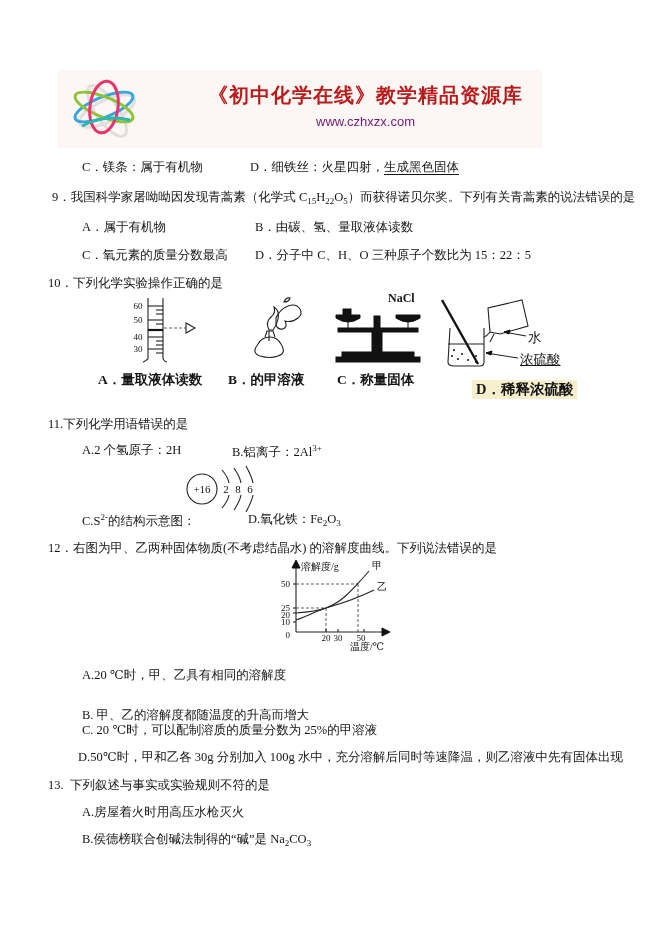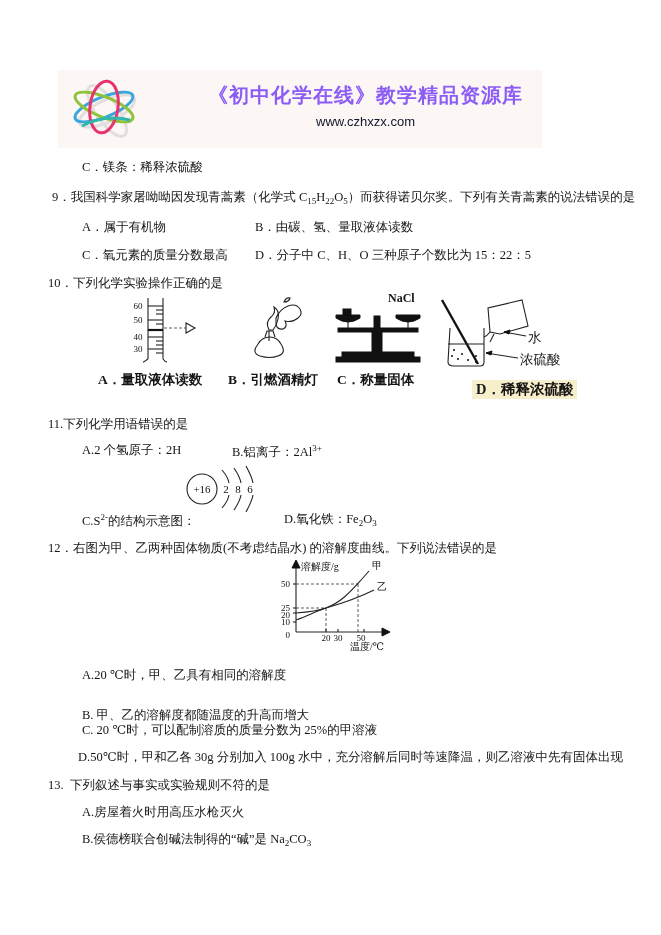--- a/index.html
+++ b/index.html
@@ -1,24 +1,24 @@
 <!DOCTYPE html>
 <html><head>
 <meta charset="utf-8">
 <style>
   html,body{margin:0;padding:0;}
   .page{position:relative;width:661px;height:935px;background:#ffffff;overflow:hidden;
         font-family:"Liberation Serif","DejaVu Serif",serif;color:#151515;}
   .t{position:absolute;font-size:12.5px;white-space:nowrap;line-height:1.2;}
   .hdr{position:absolute;left:58px;top:70px;width:484px;height:78px;background:#fcf6f5;}
   .hdr-title{position:absolute;left:135px;top:12px;width:345px;text-align:center;
-             font-weight:bold;font-size:20px;letter-spacing:1px;color:#8b5cf6;
+             font-weight:bold;font-size:20px;letter-spacing:1px;color:#b91c1c;
              font-family:"Liberation Sans","DejaVu Sans",sans-serif;}
   .hdr-url{position:absolute;left:135px;top:44px;width:345px;text-align:center;
-           font-size:13px;color:#0f172a;font-family:"Liberation Sans","DejaVu Sans",sans-serif;}
+           font-size:13px;color:#701a75;font-family:"Liberation Sans","DejaVu Sans",sans-serif;}
   .img-label{font-weight:bold;font-size:13.5px;}
   .d-hl{background:#f7eecb;padding:1px 4px;font-size:14.5px;margin-left:28px;}
   .u{border-bottom:1px solid #151515;padding-bottom:0px;}
   sub.f{font-size:9px;vertical-align:-3px;}
   sup.f{font-size:9px;vertical-align:5px;}
   svg{position:absolute;overflow:visible;}
   .sk{stroke:#222;fill:none;stroke-width:1.1;}
   .skb{stroke:#111;fill:#111;}
   .dash{stroke:#333;fill:none;stroke-width:0.8;stroke-dasharray:3 2;}
   .chart-txt{font-size:9px;font-family:"Liberation Serif","DejaVu Serif",serif;fill:#111;}
@@ -39,21 +39,22 @@
         <ellipse cx="40" cy="33" rx="31" ry="10" stroke="#3aa7dc" transform="rotate(-22 40 33)"></ellipse>
         <ellipse cx="40" cy="33" rx="31" ry="10" stroke="#8fc33a" transform="rotate(22 40 33)"></ellipse>
         <ellipse cx="40" cy="33" rx="14" ry="26" stroke="#e8336e" transform="rotate(8 40 33)"></ellipse>
         <path d="M18,52 Q40,40 66,46" stroke="#2fb7ad"></path>
       </g>
     </svg>
     <div class="hdr-title">《初中化学在线》教学精品资源库</div>
     <div class="hdr-url">www.czhxzx.com</div>
   </div>
 
-  <div class="t" style="left:82px;top:160px;">C．镁条：稀释浓硫酸</div>
+  <div class="t" style="left:82px;top:160px;">C．镁条：属于有机物</div>
+  <div class="t" style="left:250px;top:160px;"><span>D．细铁丝：火星四射，</span><span class="u">生成黑色固体</span></div>
 
   <div class="t" style="left:52px;top:190px;"><span>9．我国科学家屠呦呦因发现青蒿素（化学式 C</span><sub class="f">15</sub><span>H</span><sub class="f">22</sub><span>O</span><sub class="f">5</sub><span>）而获得诺贝尔奖。下列有关青蒿素的说法错误的是</span></div>
   <div class="t" style="left:82px;top:220px;">A．属于有机物</div>
   <div class="t" style="left:255px;top:220px;">B．由碳、氢、量取液体读数</div>
   <div class="t" style="left:82px;top:248px;">C．氧元素的质量分数最高</div>
   <div class="t" style="left:255px;top:248px;">D．分子中 C、H、O 三种原子个数比为 15：22：5</div>
 
   <div class="t" style="left:48px;top:276px;">10．下列化学实验操作正确的是</div>
 
   <svg style="left:126px;top:296px;" width="78" height="70" viewBox="0 0 78 70">
@@ -83,21 +84,21 @@
   <div class="t img-label" style="left:98px;top:372px;">A．量取液体读数</div>
 
   <svg style="left:238px;top:296px;" width="70" height="68" viewBox="0 0 70 68">
     <path d="M20,48 q-7,9 2,12 q10,3 18,0 q9,-3 3,-12 q-4,-7 -11,-7 q-8,0 -12,7 z" class="sk"></path>
     <path d="M27,41 l2,-6 h6 l2,6" class="sk"></path>
     <line x1="31" y1="35" x2="31" y2="45" class="sk"></line>
     <path d="M31,34 q-4,-8 2,-13 q5,-4 3,-10 q6,4 4,12 q-1,6 -5,11 z" class="sk"></path>
     <path d="M38,22 q4,-9 12,-12 q8,-3 12,3 q3,5 -2,9 q-6,5 -13,3 q3,6 -2,8 q-5,1 -7,-4 z" class="sk"></path>
     <path d="M46,6 q2,-5 6,-4 q-1,4 -6,4 z" class="sk"></path>
   </svg>
-  <div class="t img-label" style="left:228px;top:372px;">B．引燃酒精灯</div>
+  <div class="t img-label" style="left:228px;top:372px;">B．的甲溶液</div>
 
   <svg style="left:330px;top:302px;" width="96" height="64" viewBox="0 0 96 64">
     <rect x="6" y="55" width="84" height="5" class="skb"></rect>
     <rect x="12" y="50" width="72" height="5" class="skb"></rect>
     <rect x="42" y="30" width="10" height="20" class="skb"></rect>
     <rect x="8" y="26" width="80" height="4" class="skb"></rect>
     <path d="M47,30 L43,40 L51,40 Z" class="skb"></path>
     <line x1="18" y1="26" x2="18" y2="16" class="sk" stroke-width="1.6"></line>
     <line x1="78" y1="26" x2="78" y2="16" class="sk" stroke-width="1.6"></line>
     <path d="M6,16 Q18,24 30,16 L30,13 L6,13 Z" class="skb"></path>
@@ -123,21 +124,21 @@
         <circle cx="38" cy="66" r="1"></circle>
     </g>
     <path d="M52,36 L50,12 L84,4 L90,30 L62,38 Z" class="sk"></path>
     <path d="M52,36 q-3,4 -6,5 M56,38 l-4,8" class="sk"></path>
     <path d="M88,40 L66,36" class="sk" stroke-width="0.9"></path>
     <path d="M66,36 l6,-2 l-1,4 z" class="skb"></path>
     <path d="M80,62 L48,57" class="sk" stroke-width="0.9"></path>
     <path d="M48,57 l6,-2 l-1,4 z" class="skb"></path>
   </svg>
   <div class="t" style="left:528px;top:330px;font-size:13.5px;">水</div>
-  <div class="t" style="left:520px;top:352px;font-size:13.5px;">浓硫酸</div>
+  <div class="t" style="left:520px;top:352px;font-size:13.5px;text-decoration:underline;">浓硫酸</div>
   <div class="t img-label d-hl" style="left:444px;top:380px;">D．稀释浓硫酸</div>
 
   <div class="t" style="left:48px;top:417px;">11.下列化学用语错误的是</div>
   <div class="t" style="left:82px;top:443px;">A.2 个氢原子：2H</div>
   <div class="t" style="left:232px;top:443px;"><span>B.铝离子：2Al</span><sup class="f">3+</sup></div>
 
   <svg style="left:182px;top:463px;" width="96" height="52" viewBox="0 0 96 52">
     <circle cx="20" cy="26" r="15" class="sk"></circle>
     <text x="20" y="30" text-anchor="middle" style="font-size:11px" class="chart-txt">+16</text>
     <g class="sk">
@@ -147,21 +148,21 @@
         <path d="M59,32 Q58,38 52,47"></path>
       <path d="M64,3 Q70,14 71,20"></path>
         <path d="M71,32 Q70,38 64,49"></path>
     </g>
     <text x="44" y="30" text-anchor="middle" style="font-size:11px" class="chart-txt">2</text>
     <text x="56" y="30" text-anchor="middle" style="font-size:11px" class="chart-txt">8</text>
     <text x="68" y="30" text-anchor="middle" style="font-size:11px" class="chart-txt">6</text>
   </svg>
 
   <div class="t" style="left:82px;top:512px;"><span>C.S</span><sup class="f">2-</sup><span>的结构示意图：</span></div>
-  <div class="t" style="left:248px;top:512px;margin-left:36px;"><span>D.氧化铁：Fe</span><sub class="f">2</sub><span>O</span><sub class="f">3</sub></div>
+  <div class="t" style="left:248px;top:512px;"><span>D.氧化铁：Fe</span><sub class="f">2</sub><span>O</span><sub class="f">3</sub></div>
 
   <div class="t" style="left:48px;top:541px;">12．右图为甲、乙两种固体物质(不考虑结晶水) 的溶解度曲线。下列说法错误的是</div>
 
   <svg style="left:272px;top:558px;" width="122" height="96" viewBox="0 0 122 96">
     <line x1="24" y1="74" x2="110" y2="74" class="sk"></line>
     <path d="M110,70 L118,74 L110,78 Z" class="skb"></path>
     <line x1="24" y1="74" x2="24" y2="8" class="sk"></line>
     <path d="M20,10 L24,2 L28,10 Z" class="skb"></path>
     <text x="29" y="12" class="cjk">溶解度/g</text>
     <text x="78" y="92" class="cjk">温度/℃</text>

